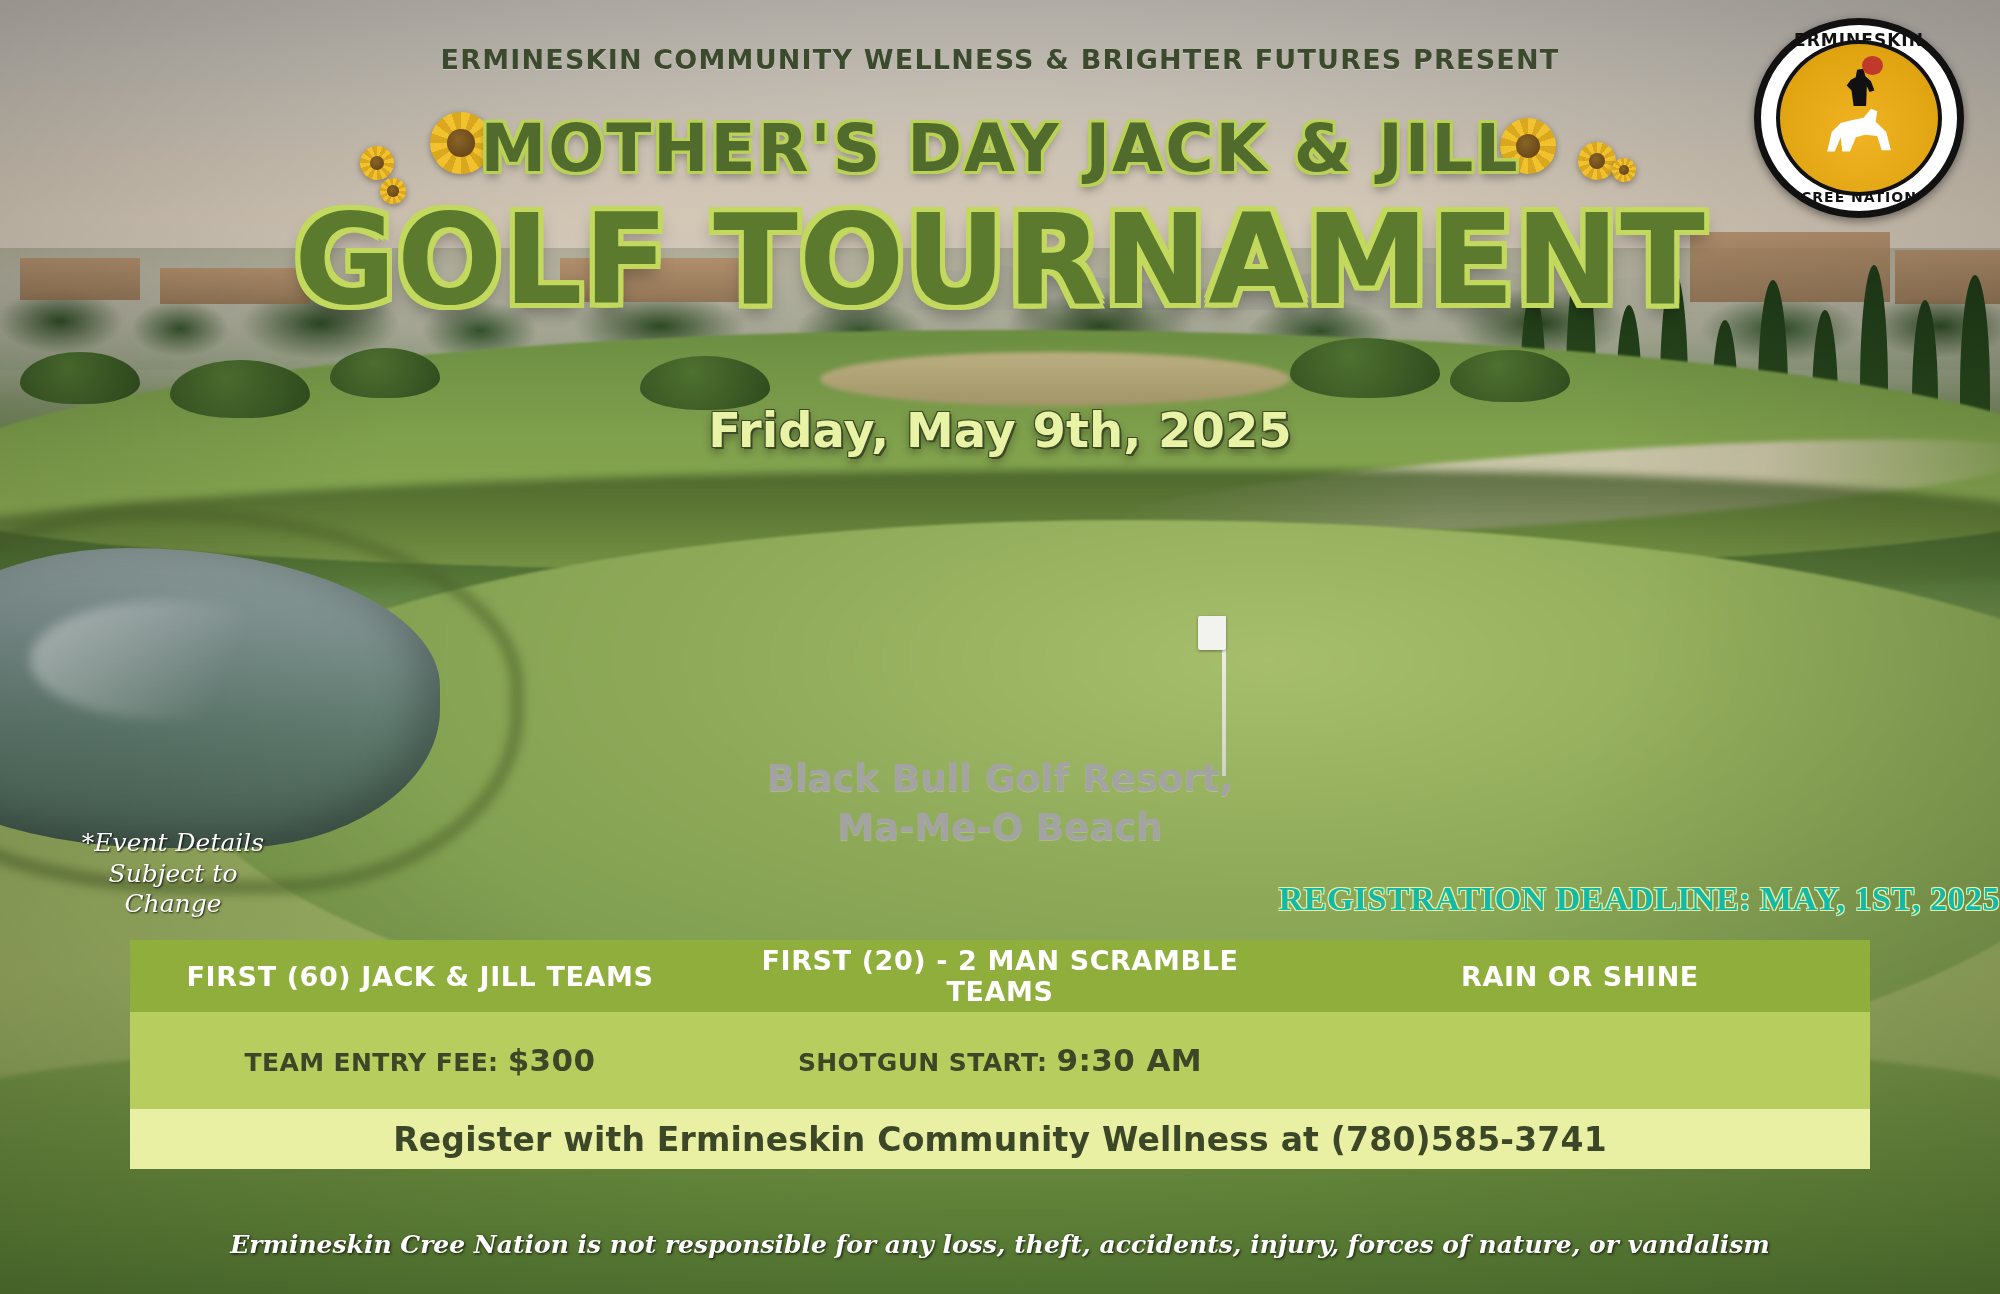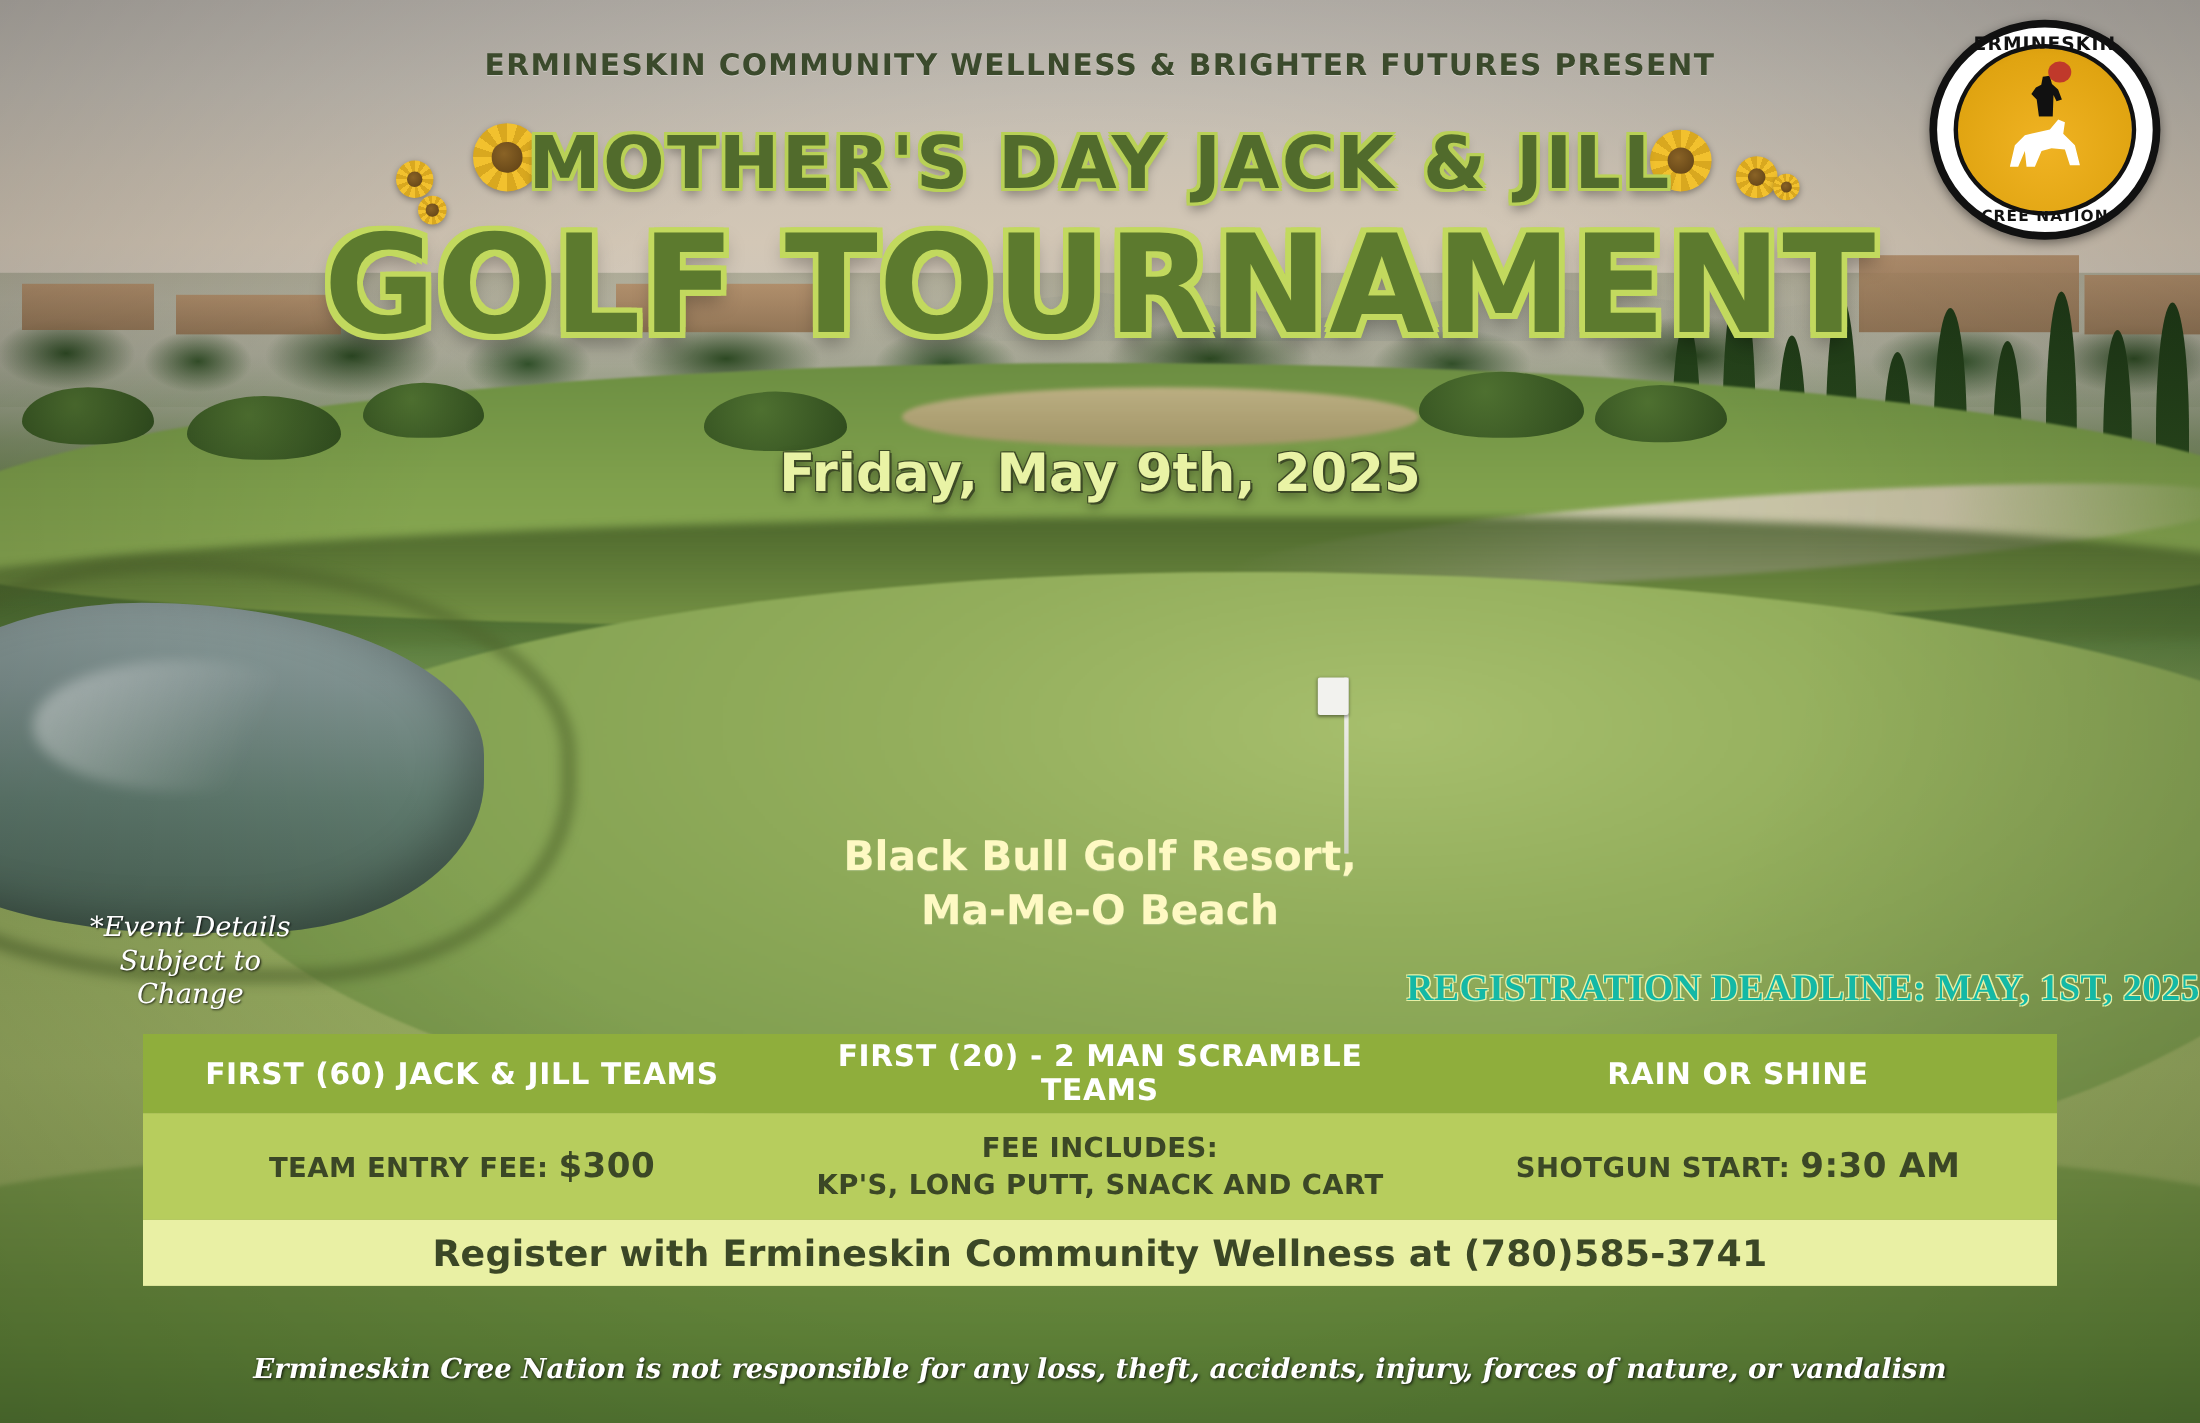--- a/index.html
+++ b/index.html
@@ -276,21 +276,21 @@
     text-shadow: 2px 2px 0 #3d4a26, -1px -1px 0 #3d4a26, 1px -1px 0 #3d4a26, -1px 1px 0 #3d4a26, 0 5px 10px rgba(0,0,0,.4);
   }
 
   .venue {
     position: absolute;
     top: 755px; left: 0; right: 0;
     text-align: center;
     font-size: 37px;
     line-height: 1.32;
     font-weight: 600;
-    color: #fef9c3;
+    color: #a3a3a3;
     font-family: "DejaVu Sans", sans-serif;
     text-shadow: 0 1px 1px rgba(255,255,255,.25);
   }
 
   .deadline {
     position: absolute;
     top: 880px; left: 0; right: 0;
     text-align: right;
     font-size: 34px;
     font-weight: 800;
@@ -569,24 +569,20 @@
         <div class="cell">FIRST (20) - 2 MAN SCRAMBLE TEAMS</div>
         <div class="cell">RAIN OR SHINE</div>
       </div>
 
       <div class="row row-2">
         <div class="cell">
           <span>TEAM ENTRY FEE:</span>
           <span class="big">$300</span>
         </div>
         <div class="cell">
-          <div>FEE INCLUDES:</div>
-          <div>KP'S, LONG PUTT, SNACK AND CART</div>
-        </div>
-        <div class="cell">
           <span>SHOTGUN START:</span>
           <span class="big">9:30 AM</span>
         </div>
       </div>
 
       <div class="row-3">
         <div class="cell">Register with Ermineskin Community Wellness at (780)585-3741</div>
       </div>
 
     </div>

